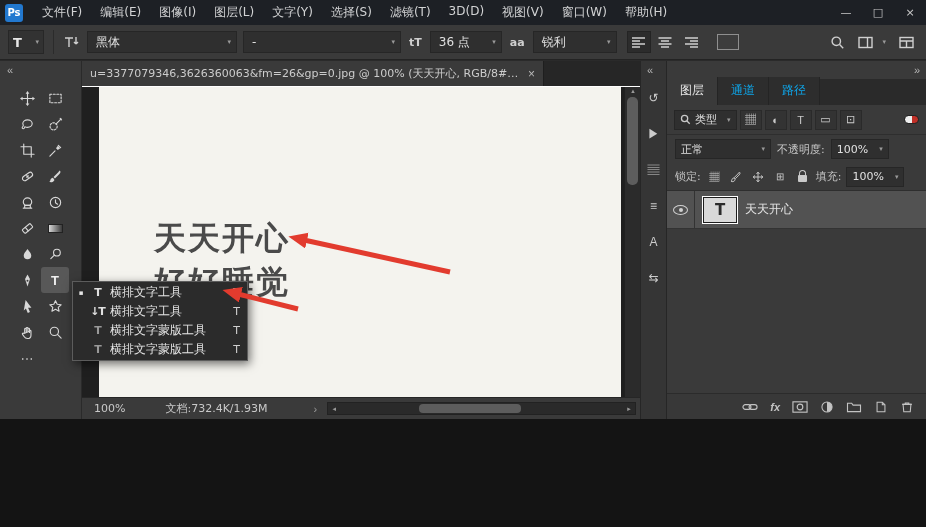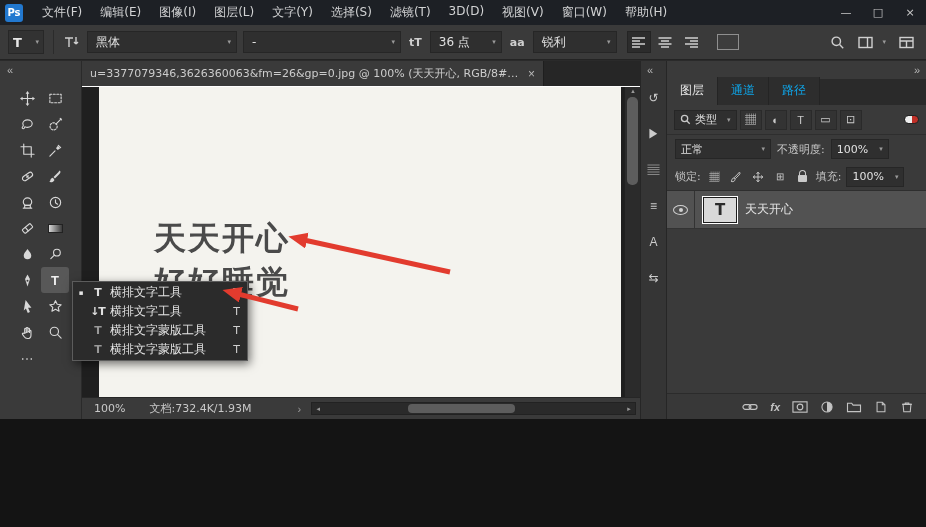--- a/index.html
+++ b/index.html
@@ -69,21 +69,21 @@
   .t2 { left:55px; top:174px; }
   .t3 { left:142px; top:228px; color:#3e3e3e; }
   .vscroll { position:absolute; right:0; top:0; width:16px; height:414px; background:#2b2b2b; border-left:1px solid #202020; }
   .vthumb { position:absolute; top:10px; left:2px; width:11px; height:88px; background:#5d5d5d; border-radius:5px; }
   .varrow { position:absolute; left:0; width:16px; text-align:center; font-size:6px; color:#999; background:none; border:none; }
   .varrow.up { top:1px; } .varrow.down { bottom:1px; }
 
   
   .statusbar { position:absolute; left:82px; bottom:0; width:558px; height:22px; background:#3a3a3a; border-top:1px solid #262626; display:flex; align-items:center; font-size:11px; color:#c9c9c9; }
   .sb-zoom { margin-left:12px; }
-  .sb-doc { margin-left:24px; }
+  .sb-doc { margin-left:40px; }
   .sb-chevron { margin-left:46px; color:#9a9a9a; background:none; border:none; font-size:11px; }
   .hscroll { flex:1; margin:0 4px 0 10px; height:13px; background:#2a2a2a; border:1px solid #222; display:flex; align-items:center; }
   .harrow { width:12px; text-align:center; font-size:7px; color:#999; background:none; border:none; }
   .htrack { flex:1; position:relative; height:100%; }
   .hthumb { position:absolute; left:28%; top:1px; bottom:1px; width:36%; background:#5d5d5d; border-radius:4px; }
 
   
   .dock { position:absolute; top:61px; left:640px; width:27px; bottom:0; background:#353535; border-left:1px solid #262626; border-right:1px solid #262626; }
   .dock-collapse { position:absolute; top:3px; left:6px; color:#b5b5b5; font-size:11px; letter-spacing:-1px; background:none; border:none; }
   .dock-items { position:absolute; top:26px; left:0; width:100%; display:flex; flex-direction:column; align-items:center; gap:14px; }

